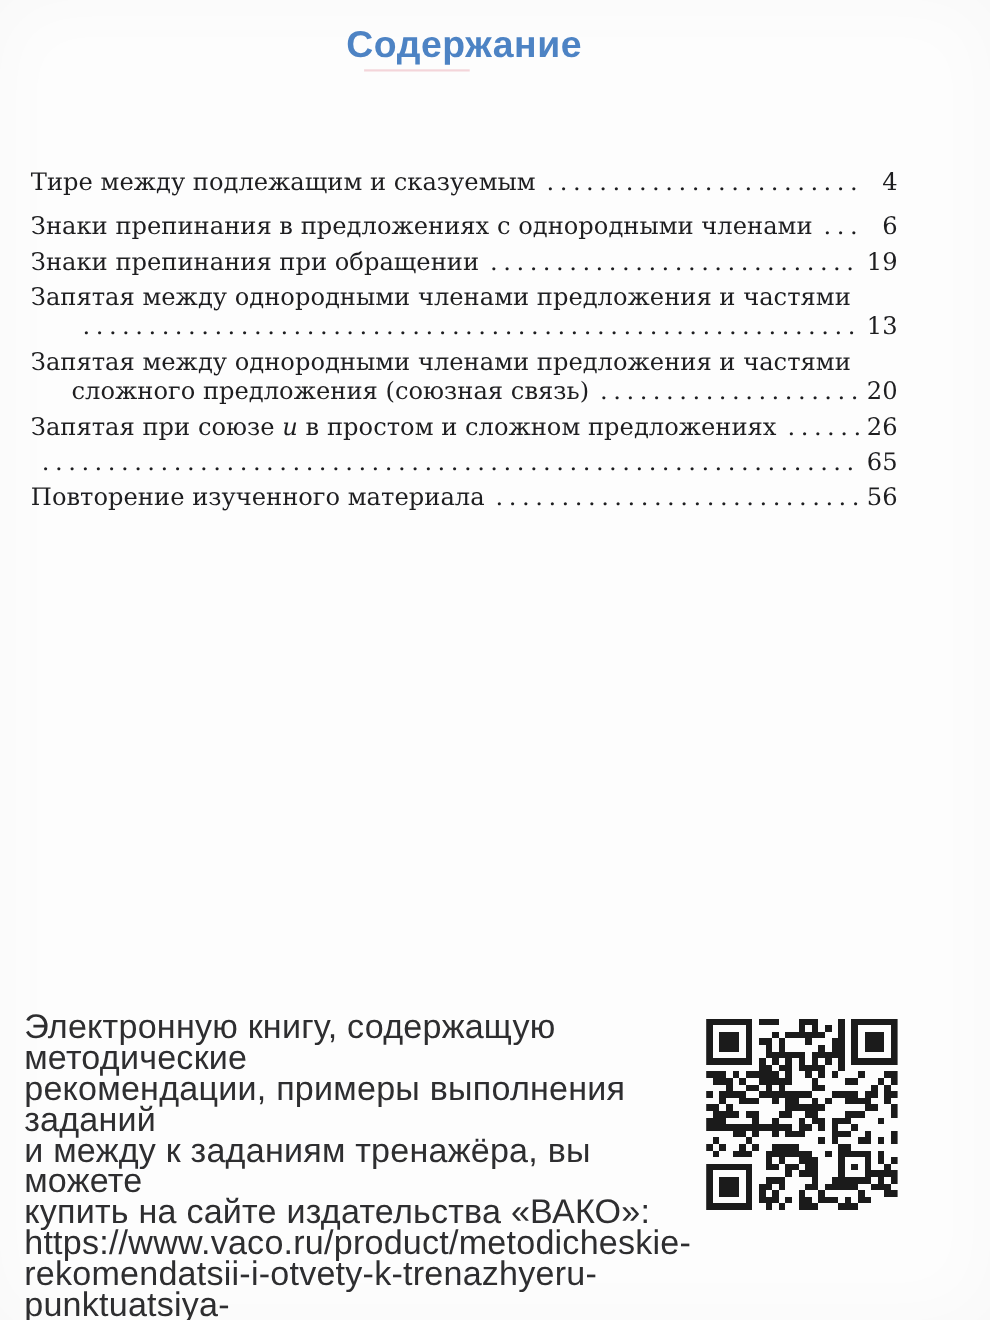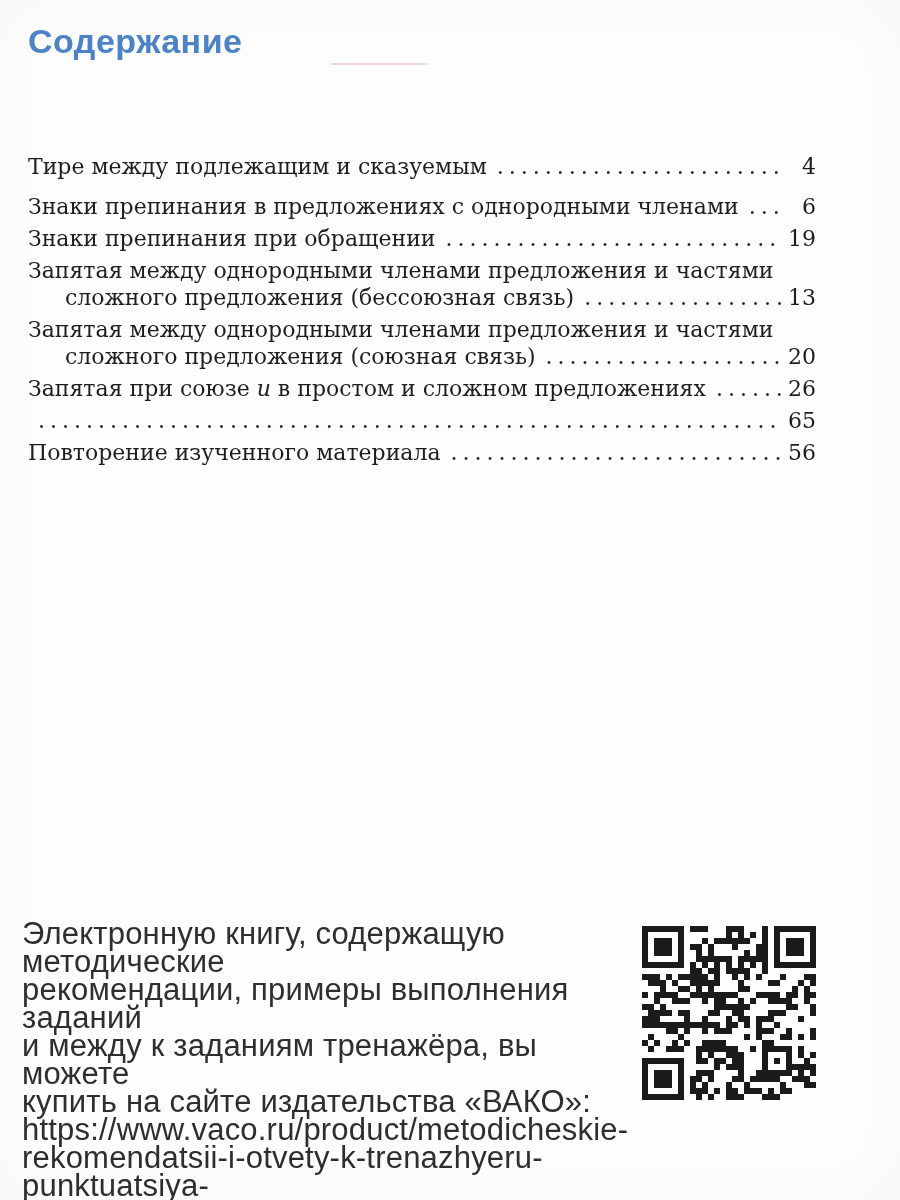--- a/index.html
+++ b/index.html
@@ -1,21 +1,21 @@
 <!DOCTYPE html>
 <html><head>
 <meta charset="utf-8">
 <style>
   *{margin:0;padding:0;box-sizing:border-box}
   html,body{width:900px;height:1200px}
   body{background:#fcfcfc;overflow:hidden;font-family:"DejaVu Serif",serif}
   .page{position:relative;width:900px;height:1200px;background:#fdfdfd;
         box-shadow:inset 0 0 70px rgba(0,0,0,0.025)}
 
-  .title{position:absolute;top:22px;left:28px;right:84px;
+  .title{position:absolute;top:22px;left:28px;right:84px;text-align:center;
          font-family:"Liberation Sans",sans-serif;font-weight:bold;
          font-size:34px;letter-spacing:.5px;color:#4d83c4}
   .artifact{position:absolute;top:63px;left:331px;width:96px;height:2px;
             background:rgba(232,164,176,.45)}
 
   .toc{position:absolute;top:153px;left:28px;right:84px;font-size:22px;color:#1e1e20}
   .toc-entry{margin-bottom:5px}
   .toc-entry:first-child{margin-bottom:13px}
   .toc-line{display:flex;align-items:flex-end;line-height:27px}
   .toc-line .txt{white-space:nowrap}
@@ -57,21 +57,20 @@
           <span class="txt"><span>Знаки препинания при обращении</span></span>
           <span class="leader">..........................................................................................</span>
           <span class="pagenum">19</span>
         </div>
       </div>
       <div class="toc-entry">
         <div class="toc-line">
           <span class="txt"><span>Запятая между однородными членами предложения и частями</span></span>
         </div>
         <div class="toc-line cont">
-          <span class="txt"><span>сложного предложения (бессоюзная связь)</span></span>
           <span class="leader">..........................................................................................</span>
           <span class="pagenum">13</span>
         </div>
       </div>
       <div class="toc-entry">
         <div class="toc-line">
           <span class="txt"><span>Запятая между однородными членами предложения и частями</span></span>
         </div>
         <div class="toc-line cont">
           <span class="txt"><span>сложного предложения (союзная связь)</span></span>

